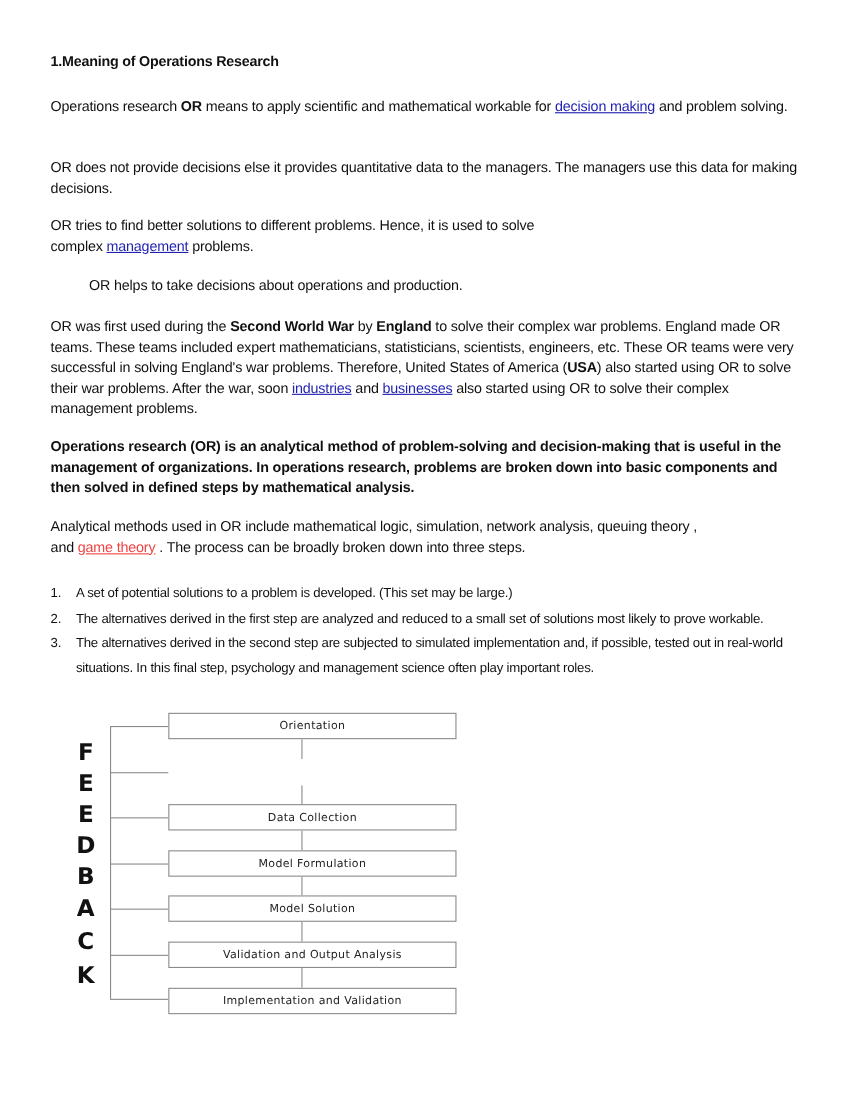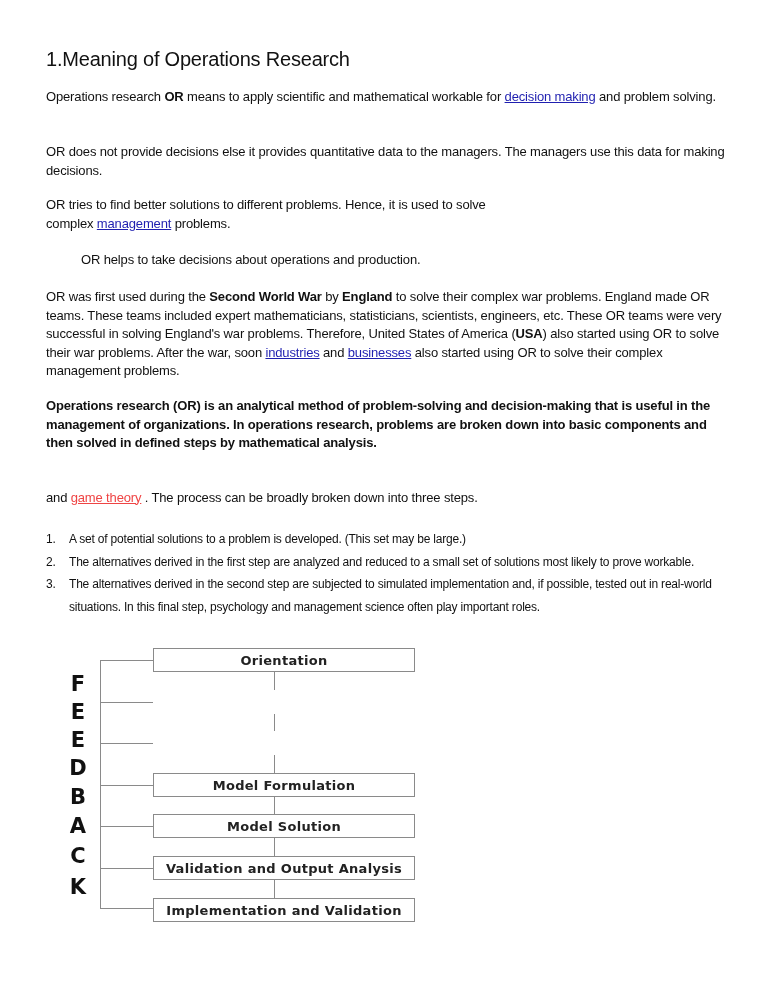--- a/index.html
+++ b/index.html
@@ -1,35 +1,35 @@
 <!DOCTYPE html>
 <html><head>
 <meta charset="utf-8">
 <style>
   html, body { margin: 0; padding: 0; background: #ffffff; }
   body { width: 768px; height: 994px; position: relative; overflow: hidden;
          font-family: "Liberation Sans", sans-serif; color: #111; }
-  .title { position: absolute; left: 46px; top: 48px; font-size: 20px; font-weight: normal;
+  .title { position: absolute; left: 46px; top: 48px; font-size: 13px; font-weight: bold;
            letter-spacing: -0.2px; white-space: nowrap; margin: 0; }
   .para { position: absolute; left: 46px; width: 680px; font-size: 13px; line-height: 18.5px;
           letter-spacing: -0.15px; margin: 0; }
   .para b { font-weight: bold; }
   a.link { color: #1f1fb0; text-decoration: underline; }
   a.link.visited { color: #ef4444; }
   ol.steps { position: absolute; left: 46px; top: 528px; width: 690px; margin: 0; padding: 0;
              list-style: none; font-size: 12px; line-height: 22.5px; letter-spacing: -0.2px; }
   ol.steps li { position: relative; padding-left: 23px; }
   ol.steps .num { position: absolute; left: 0; top: 0; }
 
   .diagram { position: absolute; left: 0; top: 0; width: 768px; height: 994px; pointer-events: none; }
   .diagram * { pointer-events: auto; }
   .box { position: absolute; left: 153px; width: 262px; height: 24px; box-sizing: border-box;
          border: 1px solid #8a8a8a; background: #fff; display: flex; align-items: center;
-         justify-content: center; font-family: "DejaVu Sans", sans-serif; font-weight: bold;
-         font-size: 13px; color: #222; letter-spacing: 0.3px; white-space: nowrap; }
+         justify-content: center; font-family: "DejaVu Sans", sans-serif; font-weight: normal;
+         font-size: 10px; color: #222; letter-spacing: 0.3px; white-space: nowrap; }
   .vline { position: absolute; width: 1px; background: #8a8a8a; }
   .hline { position: absolute; height: 1px; background: #8a8a8a; }
   .letter { position: absolute; left: 66px; width: 24px; text-align: center;
             font-family: "DejaVu Sans", sans-serif; font-weight: bold; font-size: 21px;
             color: #111; line-height: 24px; }
 </style>
 </head>
 <body>
 
 <h1 class="title">1.Meaning of Operations Research</h1>
@@ -46,21 +46,21 @@
 
 <p class="para" style="top:251px;margin-left:35px;">OR helps to take decisions about operations and production.</p>
 
 <p class="para" style="top:288px;">
   <span>OR was first used during the </span><b>Second World War</b><span> by </span><b>England</b><span> to solve their complex war problems. England made OR teams. These teams included expert mathematicians, statisticians, scientists, engineers, etc. These OR teams were very successful in solving England's war problems. Therefore, United States of America (</span><b>USA</b><span>) also started using OR to solve their war problems. After the war, soon </span><a class="link" href="#">industries</a><span> and </span><a class="link" href="#">businesses</a><span> also started using OR to solve their complex management problems.</span>
 </p>
 
 <p class="para" style="top:397px;font-weight:bold;">Operations research (OR) is an analytical method of problem-solving and decision-making that is useful in the management of organizations. In operations research, problems are broken down into basic components and then solved in defined steps by mathematical analysis.</p>
 
 <p class="para" style="top:470px;">
-  <br><span>and </span><a class="link visited" href="#">game theory</a><span> . The process can be broadly broken down into three steps.</span>
+  <span>Analytical methods used in OR include mathematical logic, simulation, network analysis, queuing theory ,</span><br><span>and </span><a class="link visited" href="#">game theory</a><span> . The process can be broadly broken down into three steps.</span>
 </p>
 
 <ol class="steps">
   <li><span class="num">1.</span><span>A set of potential solutions to a problem is developed. (This set may be large.)</span></li>
   <li><span class="num">2.</span><span>The alternatives derived in the first step are analyzed and reduced to a small set of solutions most likely to prove workable.</span></li>
   <li><span class="num">3.</span><span>The alternatives derived in the second step are subjected to simulated implementation and, if possible, tested out in real-world situations. In this final step, psychology and management science often play important roles.</span></li>
 </ol>
 
 <div class="diagram">
 
@@ -84,17 +84,18 @@
   <div class="hline" style="left:100px; top:908px; width:53px;"></div>
 
   <div class="vline" style="left:274px; top:672px; height:18px;"></div>
   <div class="vline" style="left:274px; top:714px; height:17px;"></div>
   <div class="vline" style="left:274px; top:755px; height:18px;"></div>
   <div class="vline" style="left:274px; top:797px; height:17px;"></div>
   <div class="vline" style="left:274px; top:838px; height:18px;"></div>
   <div class="vline" style="left:274px; top:880px; height:18px;"></div>
 
   <div class="box" style="top:648px;">Orientation</div>
+  <div class="box" style="top:731px;">Data Collection</div>
   <div class="box" style="top:773px;">Model Formulation</div>
   <div class="box" style="top:814px;">Model Solution</div>
   <div class="box" style="top:856px;">Validation and Output Analysis</div>
   <div class="box" style="top:898px;">Implementation and Validation</div>
 </div>
 
 </body></html>

